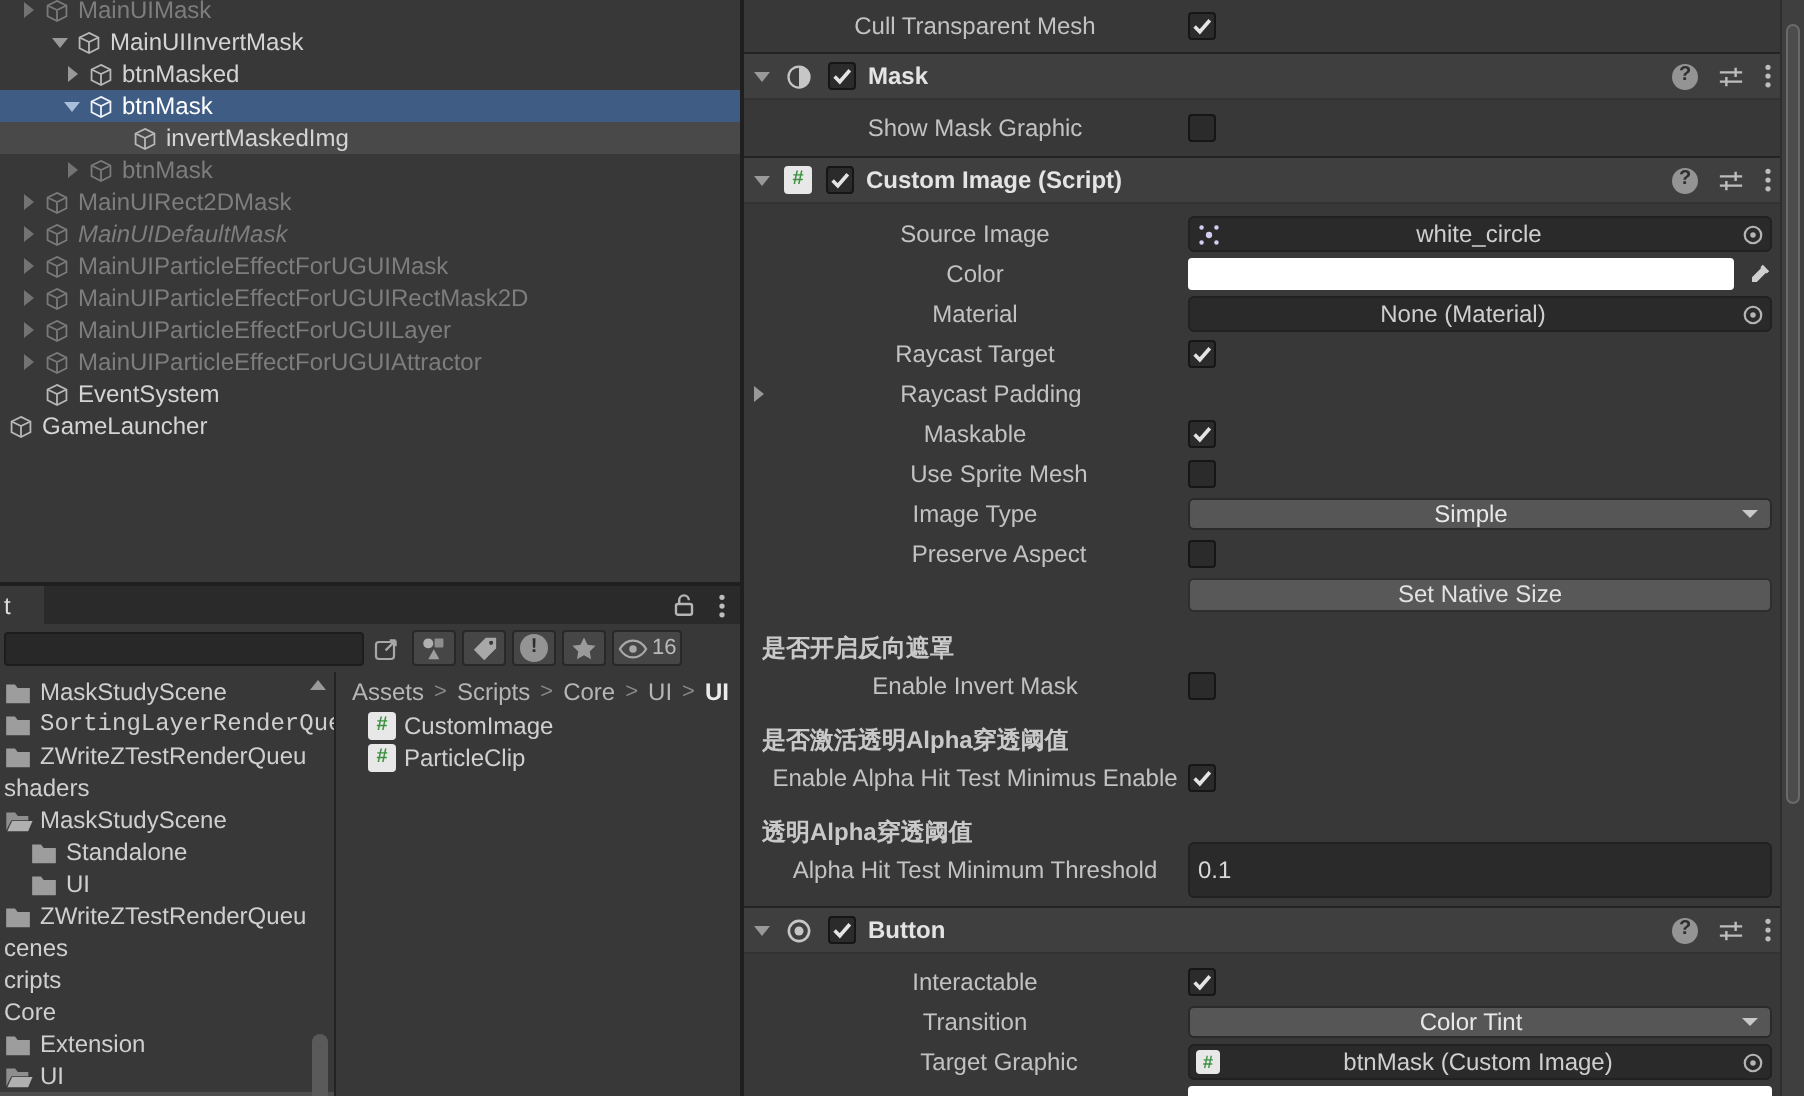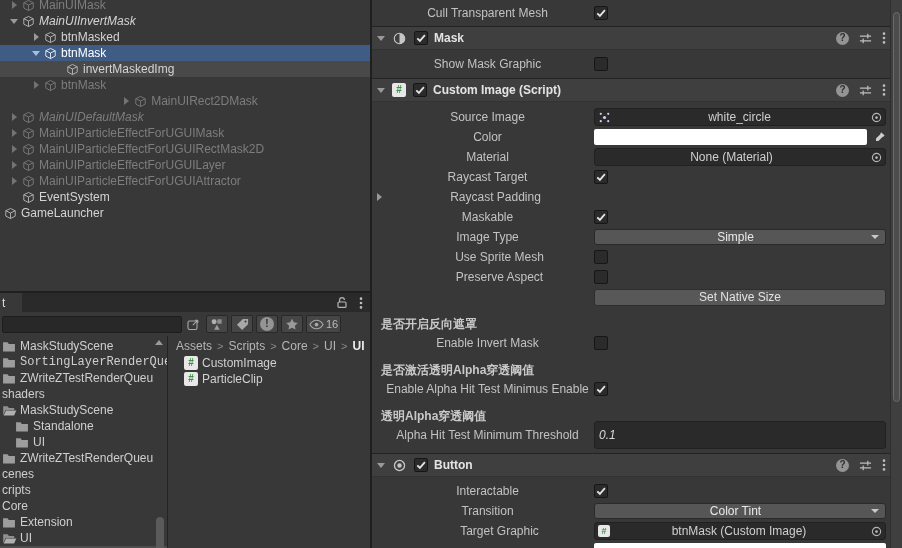--- a/index.html
+++ b/index.html
@@ -91,21 +91,21 @@
   .colorfield{flex:1;height:16px;display:flex;align-items:center;}
   .colorswatch{flex:1;height:16px;background:#ffffff;border-radius:2px;}
   .dropperbox{width:19px;flex:none;display:flex;justify-content:flex-end;}
   .dropdown{flex:1;height:16px;background:var(--dropdown);border:1px solid #2a2a2a;border-radius:3px;display:flex;
             align-items:center;padding:0 6px 0 5px;box-sizing:border-box;min-width:0;}
   .dd-text{flex:1;color:#e8e8e8;white-space:nowrap;overflow:hidden;}
   .dd-arrow{width:0;height:0;border-top:4px solid #c8c8c8;border-left:4px solid transparent;border-right:4px solid transparent;flex:none;}
   .pushbtn{flex:1;height:15px;background:#585858;border:1px solid #2e2e2e;border-radius:3px;color:#e2e2e2;
            display:flex;align-items:center;justify-content:center;}
   .textfield{flex:1;height:28px;background:var(--field);border:1px solid #212121;border-radius:3px;display:flex;
-             align-items:center;padding-left:4px;color:#d8d8d8;box-sizing:border-box;font-style:italic;}
+             align-items:center;padding-left:4px;color:#d8d8d8;box-sizing:border-box;}
   .colorstrip{flex:1;height:10px;background:#ffffff;border-radius:2px 2px 0 0;}
   #insp-scroll{position:absolute;right:0;top:0;width:12px;height:548px;background:#3f3f3f;border-left:1px solid #2e2e2e;box-sizing:border-box;}
   #insp-thumb{position:absolute;left:2px;right:2px;top:12px;height:390px;background:#4c4c4c;border:1px solid #6a6a6a;border-radius:5px;box-sizing:border-box;}
 </style>
 </head>
 <body>
 
 <div id="root">
   <div id="hierarchy-panel">
     <div id="h-list">
@@ -114,21 +114,21 @@
             <span class="tri-r"></span>
           </span>
           <span class="h-cube">
             <svg width="13" height="13" viewBox="0 0 16 16">
               <path fill="none" stroke="currentColor" stroke-width="1.1" d="M8 1.8 13.8 4.6v6.6L8 14.2 2.2 11.2V4.6z"></path>
               <path fill="none" stroke="currentColor" stroke-width="1.1" d="M2.2 4.6 8 7.4l5.8-2.8M8 7.4v6.8"></path>
             </svg>
           </span>
           <span class="h-label">MainUIMask</span>
         </div>
-        <div class="h-row normal" style="padding-left: 8px; font-style: italic;">
+        <div class="h-row normal" style="padding-left: 24px;">
           <span class="h-arrow">
             <span class="tri-d"></span>
           </span>
           <span class="h-cube">
             <svg width="13" height="13" viewBox="0 0 16 16">
               <path fill="none" stroke="currentColor" stroke-width="1.1" d="M8 1.8 13.8 4.6v6.6L8 14.2 2.2 11.2V4.6z"></path>
               <path fill="none" stroke="currentColor" stroke-width="1.1" d="M2.2 4.6 8 7.4l5.8-2.8M8 7.4v6.8"></path>
             </svg>
           </span>
           <span class="h-label">MainUIInvertMask</span>
@@ -172,21 +172,21 @@
             <span class="tri-r"></span>
           </span>
           <span class="h-cube">
             <svg width="13" height="13" viewBox="0 0 16 16">
               <path fill="none" stroke="currentColor" stroke-width="1.1" d="M8 1.8 13.8 4.6v6.6L8 14.2 2.2 11.2V4.6z"></path>
               <path fill="none" stroke="currentColor" stroke-width="1.1" d="M2.2 4.6 8 7.4l5.8-2.8M8 7.4v6.8"></path>
             </svg>
           </span>
           <span class="h-label">btnMask</span>
         </div>
-        <div class="h-row inactive" style="padding-left: 8px; justify-content: center;">
+        <div class="h-row inactive" style="padding-left: 8px;">
           <span class="h-arrow">
             <span class="tri-r"></span>
           </span>
           <span class="h-cube">
             <svg width="13" height="13" viewBox="0 0 16 16">
               <path fill="none" stroke="currentColor" stroke-width="1.1" d="M8 1.8 13.8 4.6v6.6L8 14.2 2.2 11.2V4.6z"></path>
               <path fill="none" stroke="currentColor" stroke-width="1.1" d="M2.2 4.6 8 7.4l5.8-2.8M8 7.4v6.8"></path>
             </svg>
           </span>
           <span class="h-label">MainUIRect2DMask</span>
@@ -633,32 +633,32 @@
             <span class="p-label">Maskable</span>
             <div class="p-value">
               <div class="checkbox">
                 <svg width="12" height="12" viewBox="0 0 12 12">
                   <path d="M2.3 6.3 4.9 8.9 9.9 3.1" fill="none" stroke="#e4e4e4" stroke-width="1.8"></path>
                 </svg>
               </div>
             </div>
           </div>
           <div class="prop-row">
+            <span class="p-label ind">Use Sprite Mesh</span>
+            <div class="p-value">
+              <div class="checkbox"></div>
+            </div>
+          </div>
+          <div class="prop-row">
             <span class="p-label">Image Type</span>
             <div class="p-value">
               <div class="dropdown">
                 <span class="dd-text">Simple</span>
                 <span class="dd-arrow"></span>
               </div>
-            </div>
-          </div>
-          <div class="prop-row">
-            <span class="p-label ind">Use Sprite Mesh</span>
-            <div class="p-value">
-              <div class="checkbox"></div>
             </div>
           </div>
           <div class="prop-row">
             <span class="p-label ind">Preserve Aspect</span>
             <div class="p-value">
               <div class="checkbox"></div>
             </div>
           </div>
           <div class="prop-row">
             <span class="p-label"></span>

